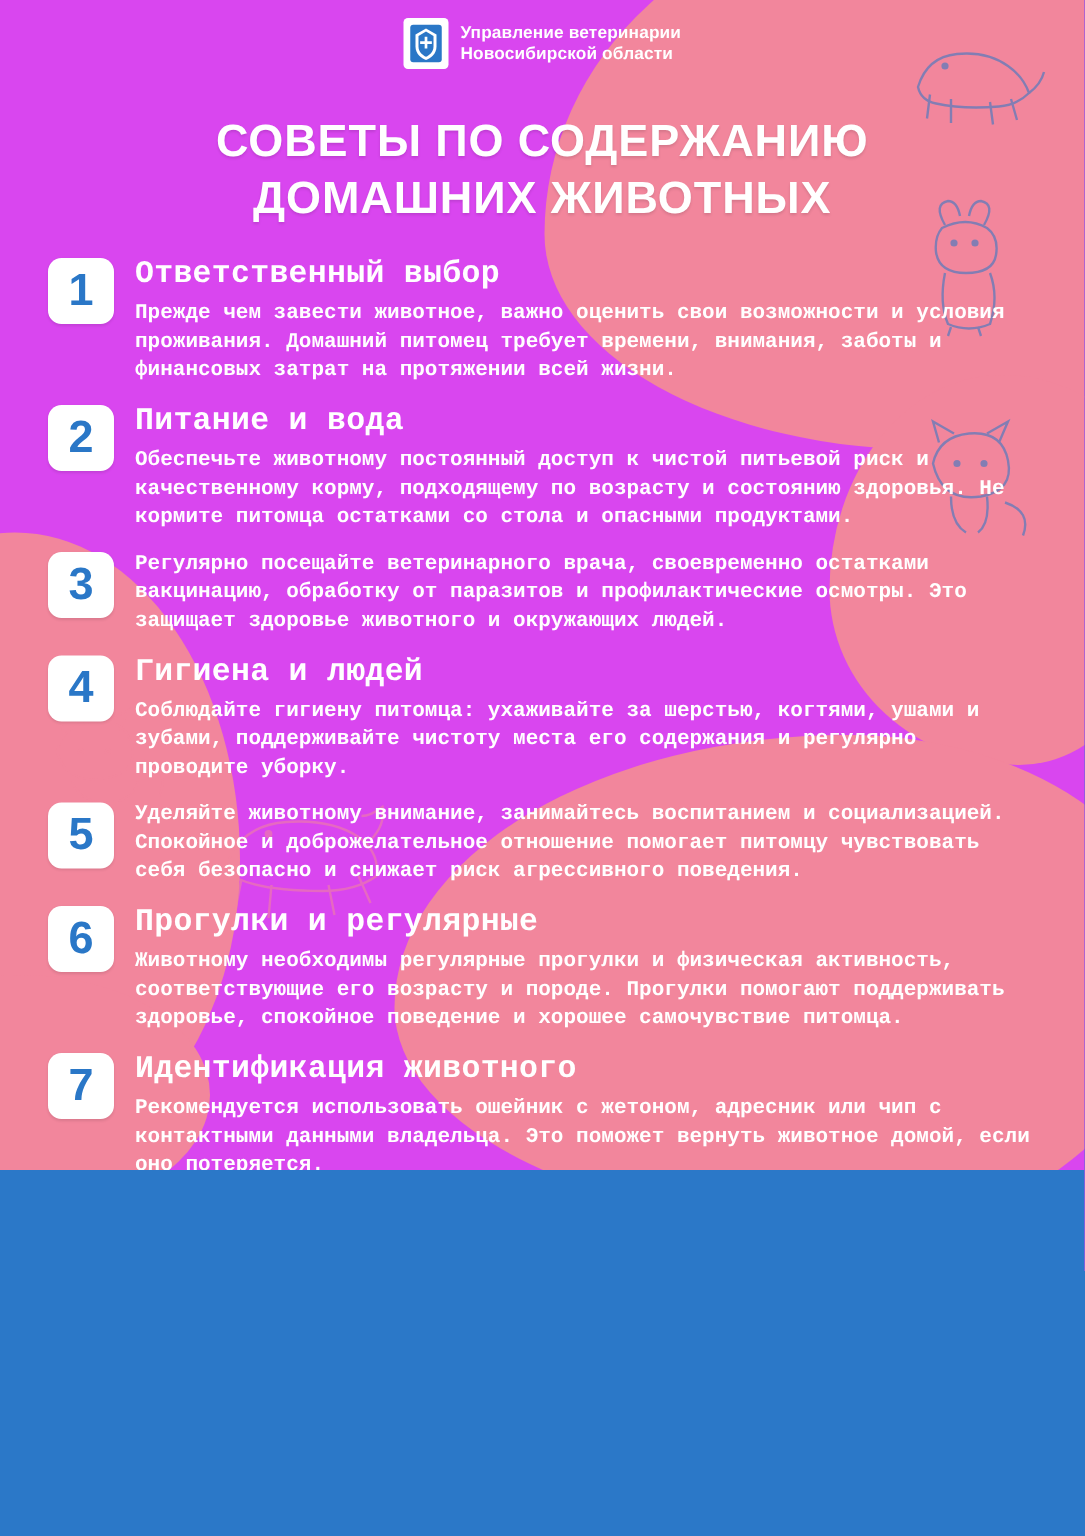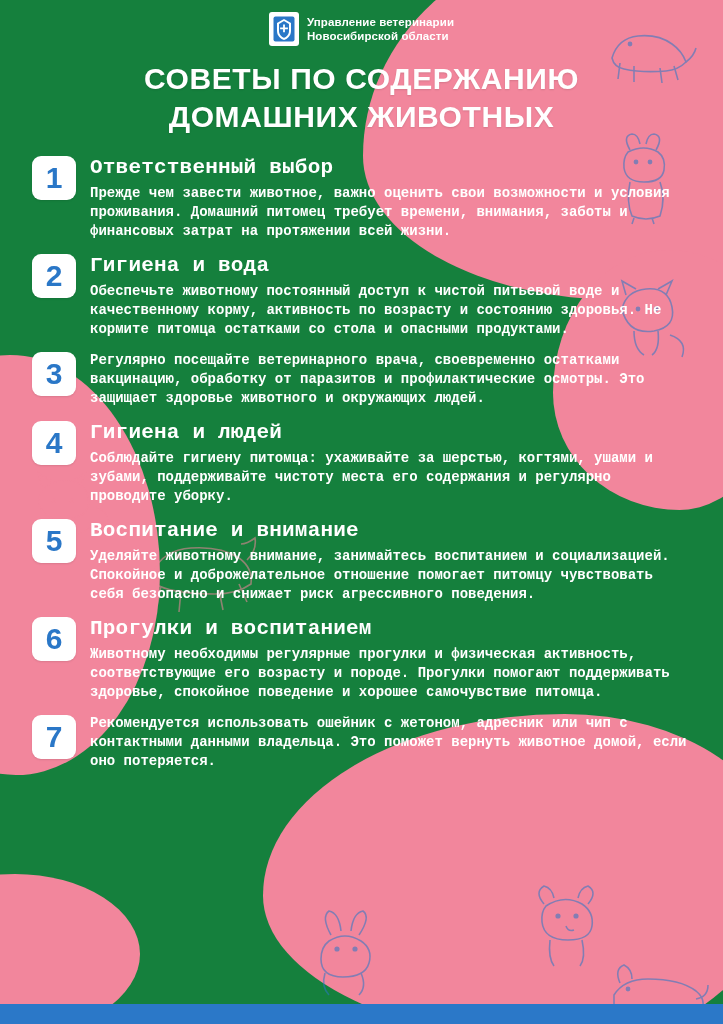--- a/index.html
+++ b/index.html
@@ -10,22 +10,22 @@
     width: 723px;
     height: 1024px;
     background: #2b78c8;
     font-family: "Liberation Sans", sans-serif;
     overflow: hidden;
     position: relative;
   }
   .poster {
     position: relative;
     width: 723px;
-    height: 1004px;
-    background: #15803d;
+    height: 780px;
+    background: #d946ef;
     overflow: hidden;
   }
 
   
   .blob {
     position: absolute;
     background: #f2869c;
     pointer-events: none;
   }
   .blob-top-right {
@@ -100,21 +100,21 @@
 
   .poster-title {
     position: relative;
     z-index: 5;
     text-align: center;
     color: #ffffff;
     font-weight: bold;
     font-size: 30px;
     line-height: 38px;
     letter-spacing: .6px;
-    margin-top: 14px;
+    margin-top: 30px;
     text-shadow: 0 1px 2px rgba(0,0,0,.12);
   }
 
   
   .tips {
     position: relative;
     z-index: 5;
     margin-top: 18px;
     padding: 0 26px 0 32px;
   }
@@ -278,22 +278,22 @@
       <div class="num-badge">1</div>
       <div class="tip-body">
         <div class="tip-title">Ответственный выбор</div>
         <div class="tip-text">Прежде чем завести животное, важно оценить свои возможности и условия проживания. Домашний питомец требует времени, внимания, заботы и финансовых затрат на протяжении всей жизни.</div>
       </div>
     </div>
 
     <div class="tip">
       <div class="num-badge">2</div>
       <div class="tip-body">
-        <div class="tip-title">Гигиена и вода</div>
-        <div class="tip-text">Обеспечьте животному постоянный доступ к чистой питьевой воде и качественному корму, активность по возрасту и состоянию здоровья. Не кормите питомца остатками со стола и опасными продуктами.</div>
+        <div class="tip-title">Питание и вода</div>
+        <div class="tip-text">Обеспечьте животному постоянный доступ к чистой питьевой риск и качественному корму, подходящему по возрасту и состоянию здоровья. Не кормите питомца остатками со стола и опасными продуктами.</div>
       </div>
     </div>
 
     <div class="tip">
       <div class="num-badge">3</div>
       <div class="tip-body">
         <div class="tip-text">Регулярно посещайте ветеринарного врача, своевременно остатками вакцинацию, обработку от паразитов и профилактические осмотры. Это защищает здоровье животного и окружающих людей.</div>
       </div>
     </div>
 
@@ -301,34 +301,34 @@
       <div class="num-badge">4</div>
       <div class="tip-body">
         <div class="tip-title">Гигиена и людей</div>
         <div class="tip-text">Соблюдайте гигиену питомца: ухаживайте за шерстью, когтями, ушами и зубами, поддерживайте чистоту места его содержания и регулярно проводите уборку.</div>
       </div>
     </div>
 
     <div class="tip">
       <div class="num-badge">5</div>
       <div class="tip-body">
-        <div class="tip-title">Воспитание и внимание</div>
         <div class="tip-text">Уделяйте животному внимание, занимайтесь воспитанием и социализацией. Спокойное и доброжелательное отношение помогает питомцу чувствовать себя безопасно и снижает риск агрессивного поведения.</div>
       </div>
     </div>
 
     <div class="tip">
       <div class="num-badge">6</div>
       <div class="tip-body">
-        <div class="tip-title">Прогулки и воспитанием</div>
+        <div class="tip-title">Прогулки и регулярные</div>
         <div class="tip-text">Животному необходимы регулярные прогулки и физическая активность, соответствующие его возрасту и породе. Прогулки помогают поддерживать здоровье, спокойное поведение и хорошее самочувствие питомца.</div>
       </div>
     </div>
 
     <div class="tip">
       <div class="num-badge">7</div>
       <div class="tip-body">
+        <div class="tip-title">Идентификация животного</div>
         <div class="tip-text">Рекомендуется использовать ошейник с жетоном, адресник или чип с контактными данными владельца. Это поможет вернуть животное домой, если оно потеряется.</div>
       </div>
     </div>
 
   </div>
 </div>
 
 </body></html>

